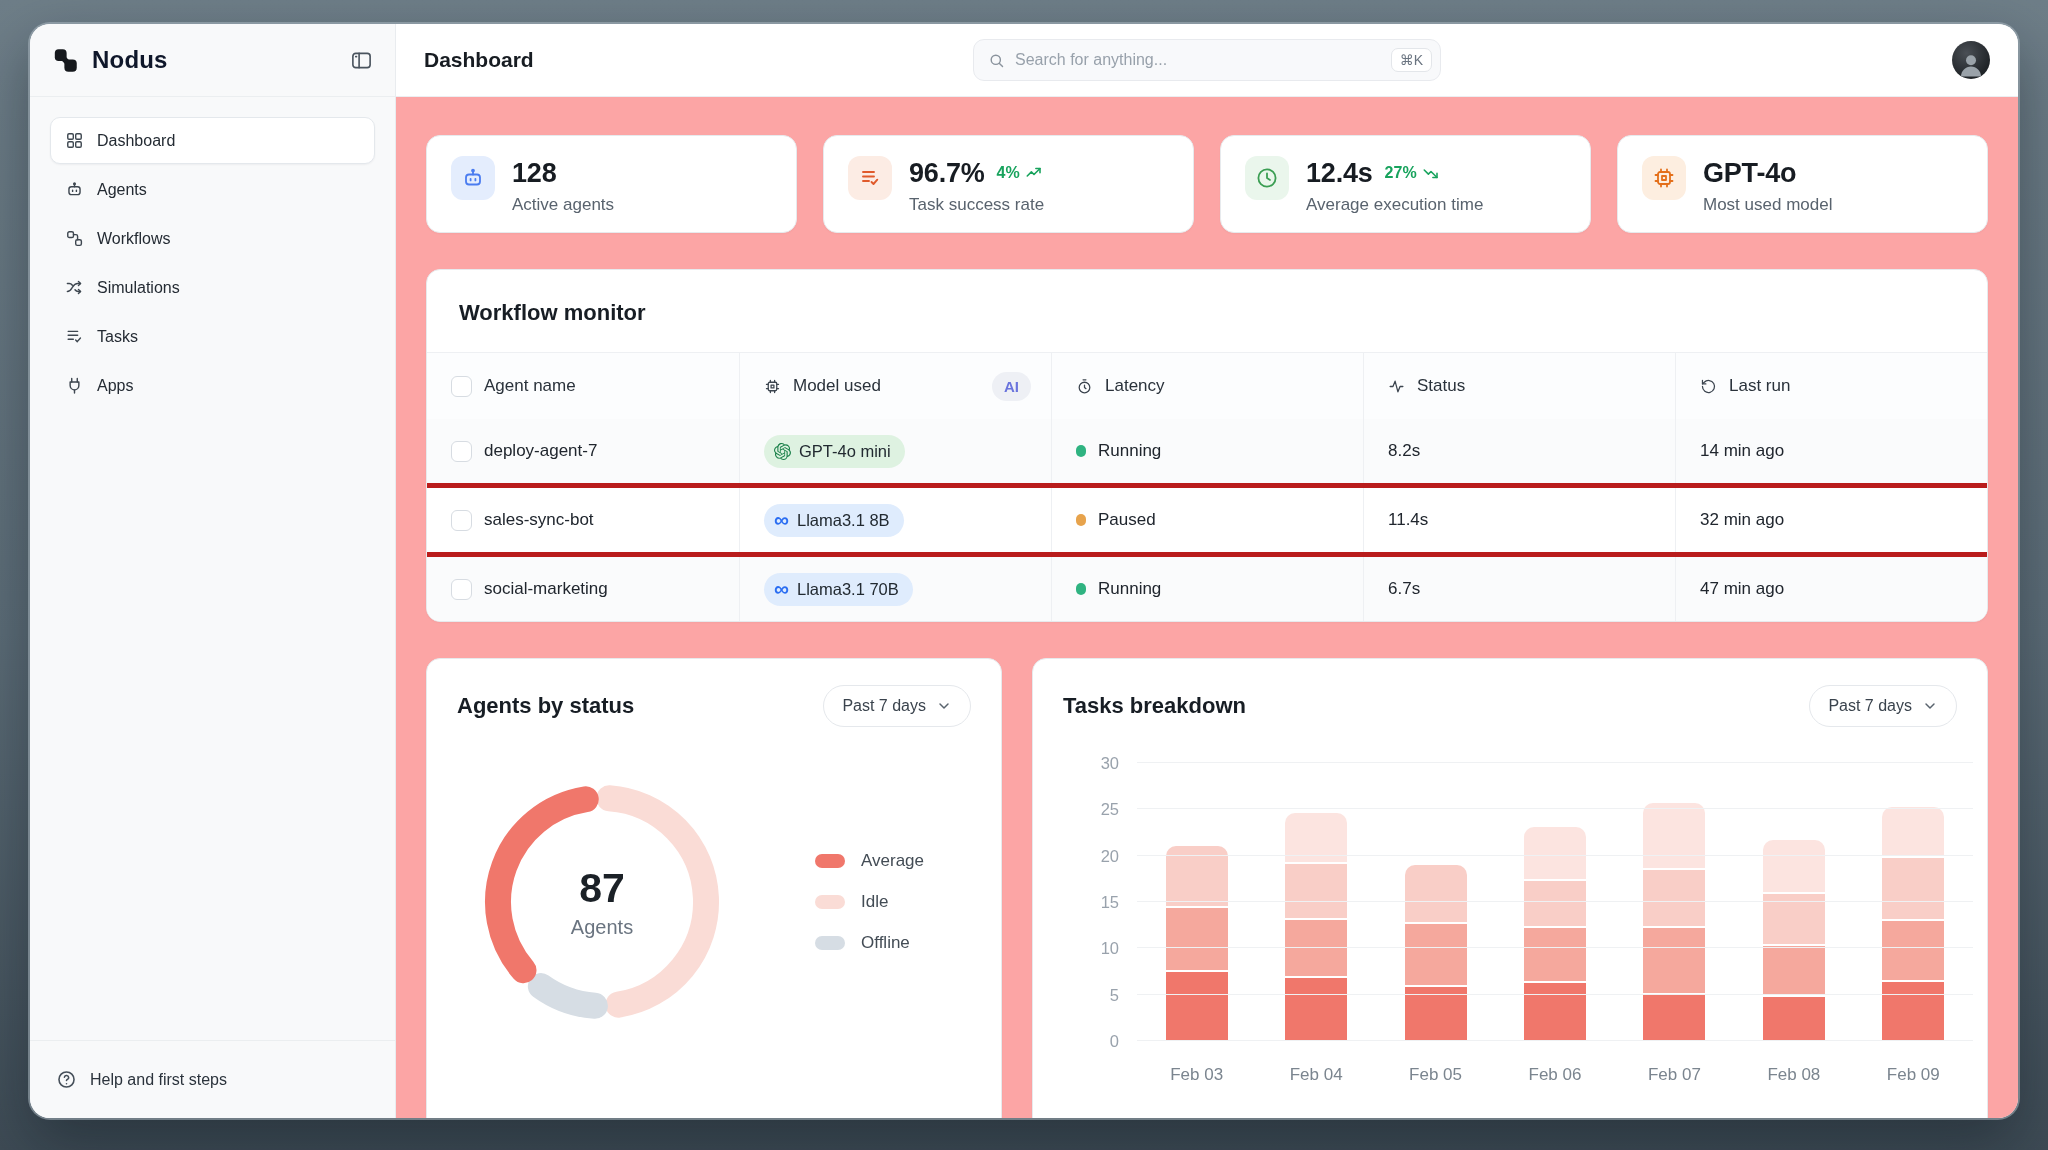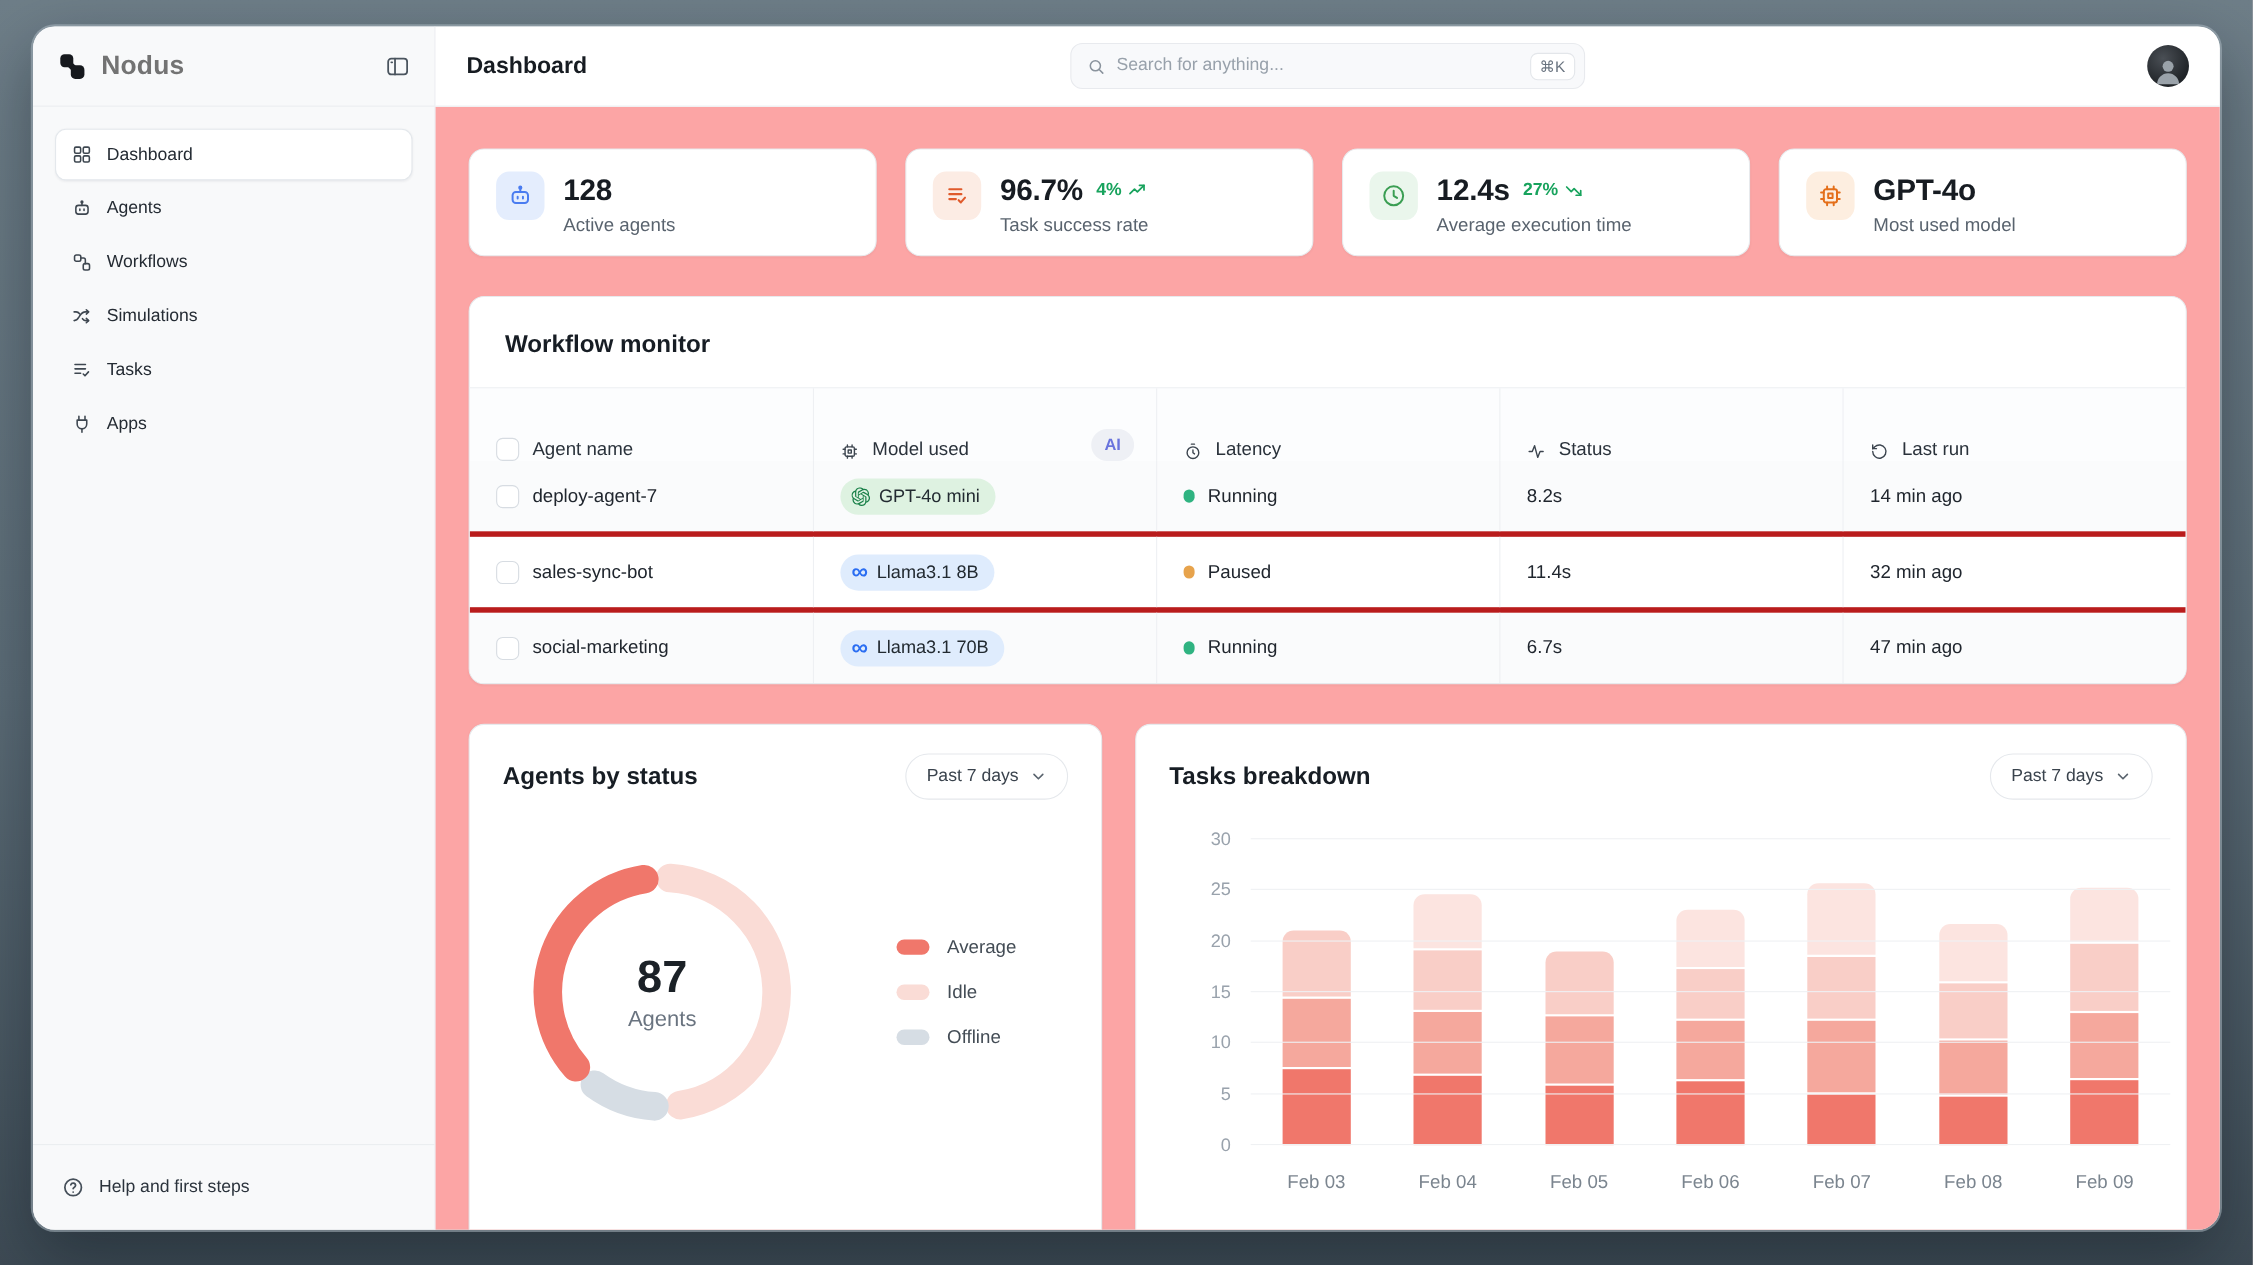--- a/index.html
+++ b/index.html
@@ -11,21 +11,21 @@
   }
   .window {
     position:absolute; top:24px; left:30px; right:30px; bottom:32px;
     background:#fafbfc; border-radius:20px; overflow:hidden;
     display:flex;
     box-shadow: 0 0 0 2px rgba(170,183,192,.55), 0 24px 60px rgba(8,18,26,.4);
   }
   
   .sidebar { width:366px; background:#f8f9fa; border-right:1px solid #e9ecef; display:flex; flex-direction:column; flex-shrink:0; }
   .sidebar-header { height:73px; border-bottom:1px solid #ebeef0; display:flex; align-items:center; padding:0 22px; gap:13px; }
-  .brand-name { font-size:24px; font-weight:700; color:#737373; letter-spacing:.2px; }
+  .brand-name { font-size:24px; font-weight:700; color:#0f172a; letter-spacing:.2px; }
   .panel-toggle { margin-left:auto; color:#4a545e; display:flex; cursor:pointer; }
   .nav { padding:20px 20px 0; display:flex; flex-direction:column; gap:2px; }
   .nav-item { height:47px; display:flex; align-items:center; gap:13px; padding:0 14px; border-radius:10px; font-size:16px; color:#242b33; cursor:pointer; border:1px solid transparent; }
   .nav-item .nicon { color:#3e4750; display:flex; }
   .nav-item.active { background:#ffffff; border-color:#e4e8ec; box-shadow:0 1px 2px rgba(16,24,40,.05); }
   .sidebar-footer { margin-top:auto; border-top:1px solid #ebeef0; height:78px; display:flex; align-items:center; gap:13px; padding:0 26px; font-size:16px; color:#2b333c; cursor:pointer; }
   .sidebar-footer .nicon { color:#454f59; display:flex; }
   
   .main { flex:1; display:flex; flex-direction:column; min-width:0; }
   .topbar { height:73px; background:#fff; border-bottom:1px solid #eceef1; display:flex; align-items:center; padding:0 28px; position:relative; flex-shrink:0; }
@@ -48,21 +48,21 @@
   
   .card { background:#fff; border:1px solid #e7eaed; border-radius:14px; box-shadow:0 1px 2px rgba(16,24,40,.03); }
   .monitor { margin-top:36px; overflow:hidden; }
   .card-title { font-size:22px; font-weight:600; color:#171d24; }
   .monitor .card-title { padding:30px 32px 26px; }
   .trow { display:grid; grid-template-columns:repeat(5,1fr); }
   .trow.thead { border-top:1px solid #eef0f3; background:#fcfdfe; }
   .trow + .trow { border-top:5px solid #b91c1c; }
   .tbody .trow:nth-child(odd) { background:#fafbfc; }
   .cell { display:flex; align-items:center; gap:12px; padding:0 20px 0 24px; height:64px; min-width:0; }
-  .thead .cell { height:66px; color:#2a323b; font-size:17px;align-items:flex-end; }
+  .thead .cell { height:66px; color:#2a323b; font-size:17px; }
   .thead .cell .hicon { color:#3c454f; display:flex; }
   .cell + .cell { border-left:1px solid #eef0f3; }
   .checkbox { width:21px; height:21px; border:1.4px solid #d7dce2; border-radius:6px; background:#fff; flex-shrink:0; cursor:pointer; }
   .agent-name { font-size:17px; color:#20262e; }
   .ai-badge { margin-left:auto; background:#eef0f5; color:#6a74dd; font-size:15px; font-weight:600; border-radius:999px; padding:6px 12px; }
   .model-pill { display:flex; align-items:center; gap:8px; border-radius:999px; padding:7px 14px 7px 10px; font-size:16.5px; color:#222a31; font-weight:500; }
   .model-pill .logo { display:none; align-items:center; line-height:0; }
   .model-pill.openai .logo-openai { display:flex; }
   .model-pill.meta .logo-meta { display:flex; font-size:21px; font-weight:700; line-height:0; }
   .status-dot { width:10px; height:12px; border-radius:5px; flex-shrink:0; }

